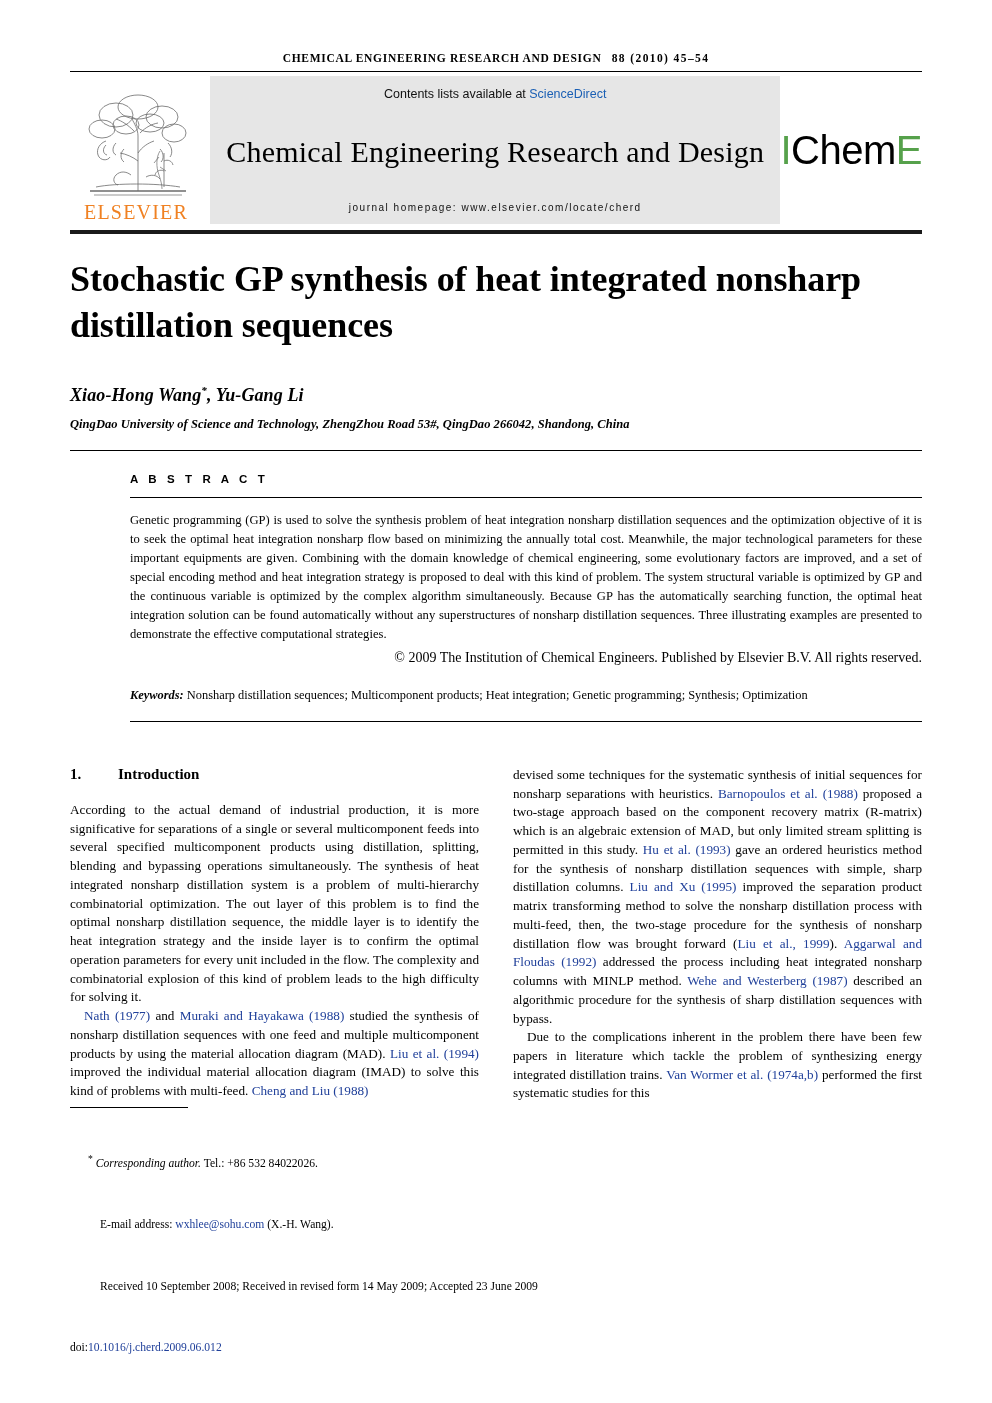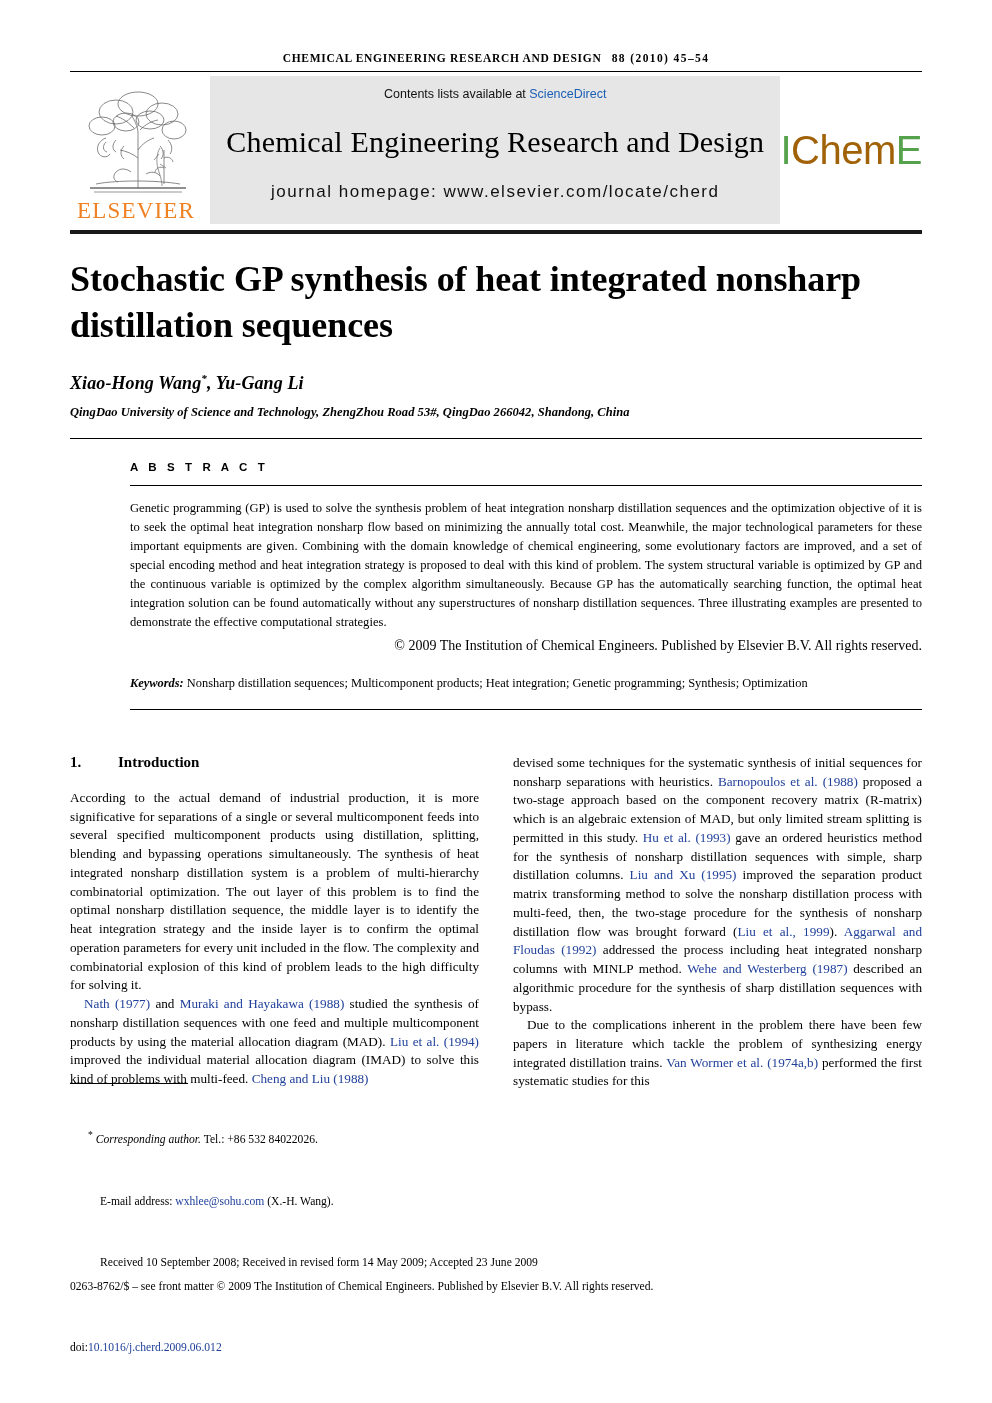--- a/index.html
+++ b/index.html
@@ -54,73 +54,73 @@
     flex: 0 0 132px;
     display: flex;
     flex-direction: column;
     align-items: center;
     justify-content: flex-end;
     padding-bottom: 2px;
   }
   .elsevier-tree { width: 120px; height: 110px; display: block; }
   .elsevier-word {
     font-family: "Liberation Serif", serif;
-    font-size: 23px;
+    font-size: 20px;
     letter-spacing: 1.2px;
     color: #F08122;
     line-height: 1;
     margin-top: 1px;
   }
 
   .journal-band {
     flex: 1;
     background: #e6e6e6;
     display: flex;
     flex-direction: column;
     justify-content: space-between;
     align-items: center;
-    padding: 11px 10px 22px 10px;
+    padding: 11px 10px 11px 10px;
     margin-left: 8px;
   }
   .contents-line {
     font-family: "Liberation Sans", sans-serif;
     font-size: 12.5px;
     color: #111;
   }
   .contents-line .sd { color: #1a5fb4; }
   .journal-title {
     font-family: "Liberation Serif", serif;
     font-size: 30px;
     color: #000;
     letter-spacing: 0.2px;
     line-height: 1.1;
     text-align: center;
   }
   .homepage-line {
     font-family: "Liberation Sans", sans-serif;
-    font-size: 17px;
+    font-size: 10px;
     letter-spacing: 1.5px;
     color: #111;
   }
 
   .icheme-logo {
     flex: 0 0 122px;
     display: flex;
     align-items: center;
     justify-content: center;
   }
   .icheme-text {
     font-family: "Liberation Sans", sans-serif;
     font-size: 40px;
     font-weight: 400;
     letter-spacing: -0.5px;
     line-height: 1;
   }
   .icheme-g { color: #56a14b; }
-  .icheme-k { color: #a16207; }
+  .icheme-k { color: #000000; }
 
   .thick-rule {
     border-top: 4px solid #1a1a1a;
     margin-top: 6px;
   }
 
   
   .title {
     font-family: "Liberation Serif", serif;
     font-size: 36px;
@@ -128,21 +128,21 @@
     line-height: 1.28;
     margin-top: 22px;
     letter-spacing: -0.1px;
   }
 
   .authors {
     font-family: "Liberation Serif", serif;
     font-size: 18px;
     font-weight: bold;
     font-style: italic;
-    margin-top: 24px;
+    margin-top: 36px;
     letter-spacing: 0.1px;
   }
   .authors sup { font-size: 11px; vertical-align: super; }
 
   .affiliation {
     font-family: "Liberation Serif", serif;
     font-size: 12.5px;
     font-style: italic;
     font-weight: bold;
     margin-top: 11px;
@@ -351,19 +351,18 @@
   <div class="footnote">
     <div class="footnote-rule"></div>
     <div class="fn-line fn-indent">
       <sup>*</sup>
       <span class="fn-ital">Corresponding author.</span><span> Tel.: +86 532 84022026.</span>
     </div>
     <div class="fn-line fn-indent2">
       <span>E-mail address: </span><span class="link">wxhlee@sohu.com</span><span> (X.-H. Wang).</span>
     </div>
     <div class="fn-line fn-indent2">Received 10 September 2008; Received in revised form 14 May 2009; Accepted 23 June 2009</div>
-    <div class="fn-line fn-bottom">0263-8762/$ – see front matter © 2009 The Institution of Chemical Engineers. Published by Elsevier B.V. All rights reserved.</div>
     <div class="fn-line">
       <span>doi:</span><span class="link">10.1016/j.cherd.2009.06.012</span>
     </div>
   </div>
 
 </div>
 
 </body></html>

